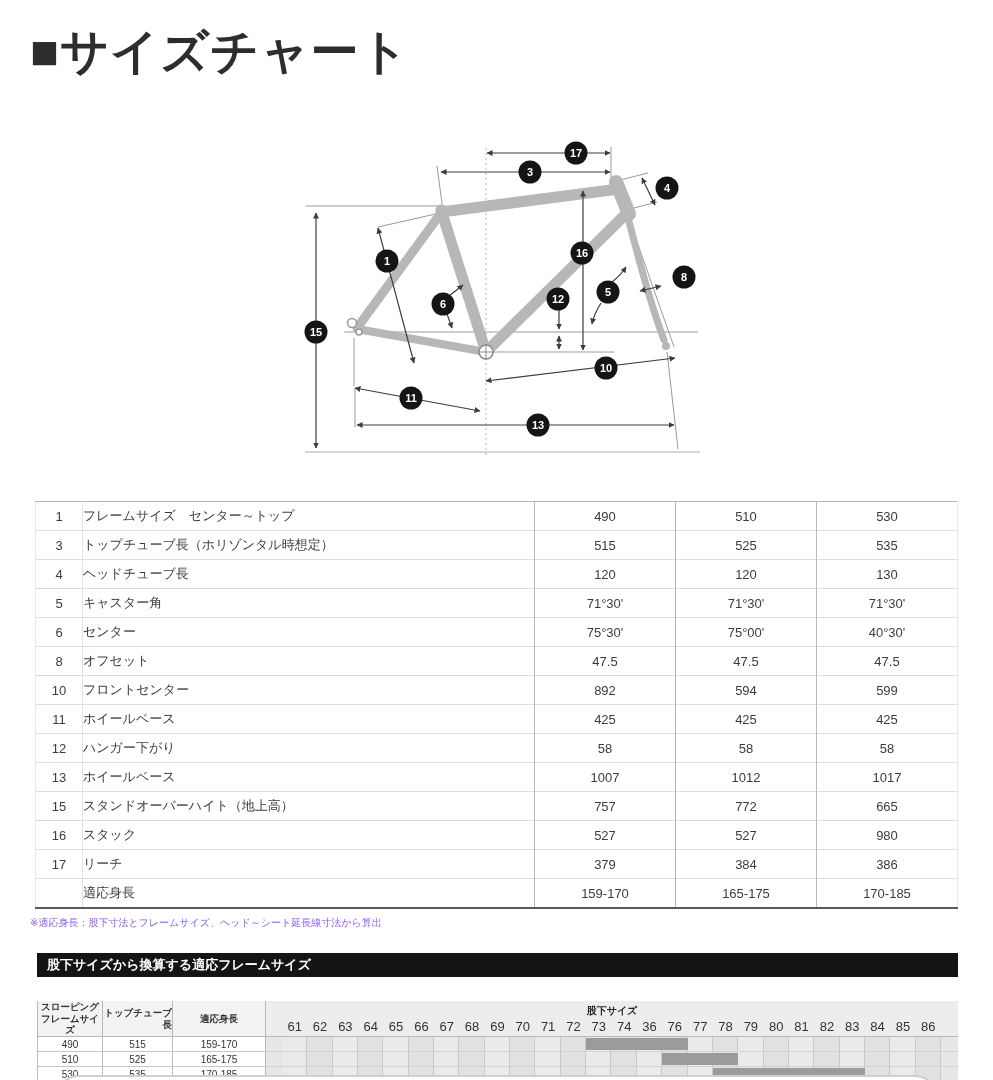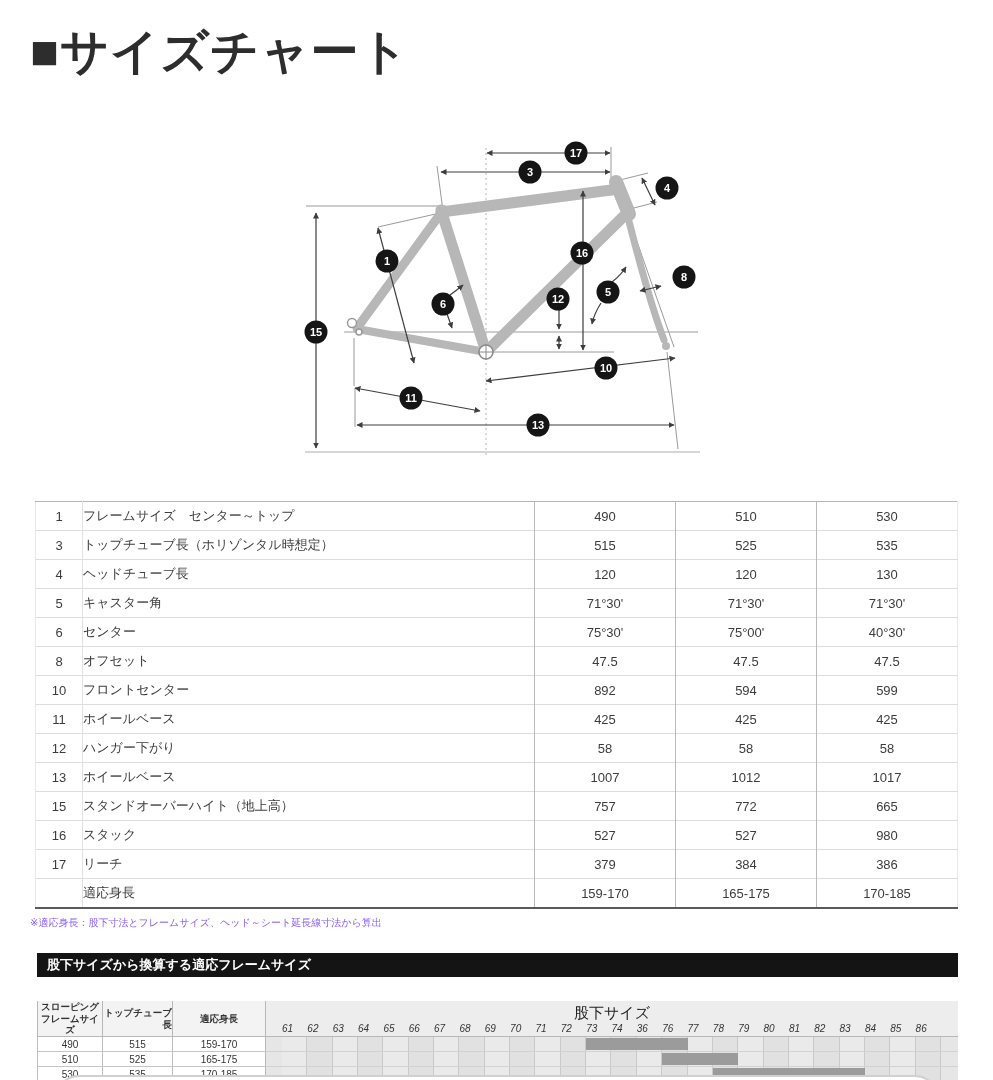--- a/index.html
+++ b/index.html
@@ -32,24 +32,24 @@
   
   .inseam{position:absolute;left:37px;top:953px;width:921px;border-radius:26px;}
   .ins-title{height:24px;line-height:24px;background:#141414;color:#fff;font-size:13px;
        font-weight:700;padding-left:10px;box-sizing:border-box;}
   .ins-head{display:flex;height:35px;border-bottom:1px solid #b8b8b8;margin-top:24px;}
   .h-cell{box-sizing:border-box;border-left:1px solid #b8b8b8;background:#f3f3f3;
        font-size:9.5px;font-weight:700;color:#333;display:flex;align-items:center;
        justify-content:center;text-align:center;white-space:pre-line;line-height:1.25;}
   .c0{width:65px;}.c1{width:70px;text-align:right;}.c2{width:94px;border-right:1px solid #b8b8b8;}
   .h-grid{flex:1;position:relative;background:#ededed;}
-  .h-group{position:absolute;top:3px;left:0;right:0;text-align:center;font-size:15px;
-       font-weight:400;color:#222;}
+  .h-group{position:absolute;top:3px;left:0;right:0;text-align:center;font-size:10px;
+       font-weight:700;color:#222;}
   .h-nums{position:absolute;left:16px;right:17px;bottom:2px;display:flex;}
-  .h-nums span{flex:1;text-align:left;font-size:10px;color:#333;font-style:italic;}
+  .h-nums span{flex:1;text-align:center;font-size:13px;color:#333;}
   .ins-row{display:flex;height:15px;}
   .r-cell{box-sizing:border-box;border-left:1px solid #bcbcbc;border-bottom:1px solid #c6c6c6;
        background:#fff;font-size:10px;color:#333;display:flex;align-items:center;
        justify-content:center;}
   .r-grid{flex:1;position:relative;background:#e6e6e6;border-bottom:1px solid #d2d2d2;
        box-sizing:border-box;}
   .r-cells{position:absolute;left:16px;right:17px;top:0;bottom:0;display:flex;}
   .r-cells i{flex:1;border-right:1px solid #c9c9c9;}
   .r-cells i:nth-child(odd){background:#eaeaea;}
   .r-cells i:nth-child(even){background:#e1e1e1;}

